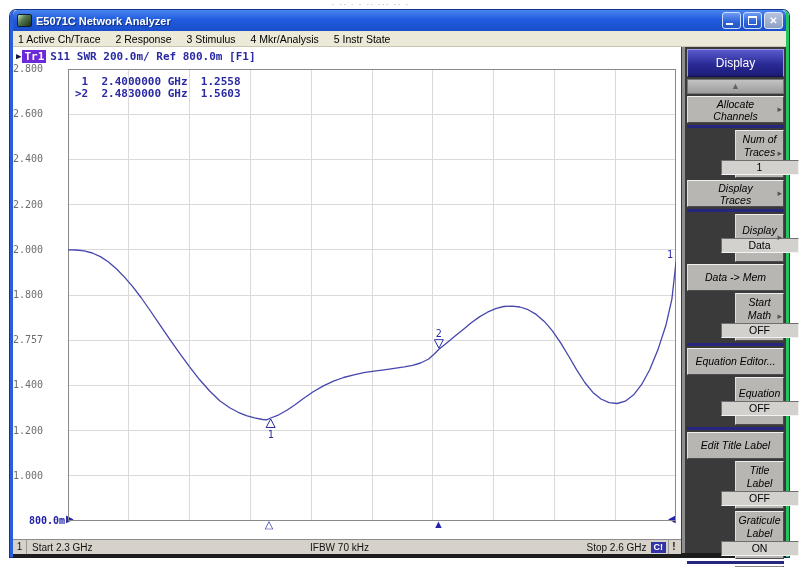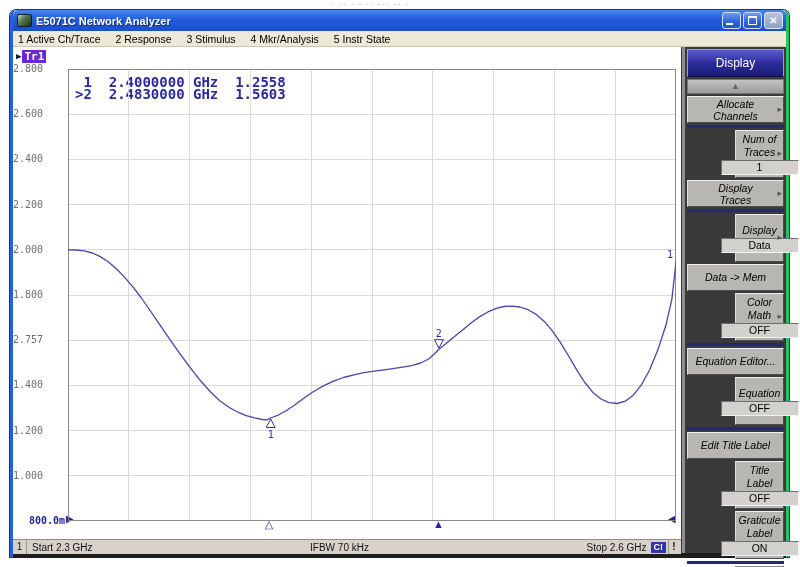--- a/index.html
+++ b/index.html
@@ -32,21 +32,21 @@
   .client{position:relative;height:506px;background:#1f1f1f;}
   .channel{position:absolute;left:0;top:0;width:668px;height:492px;background:#fff;}
   
   .trace-header{position:absolute;left:3px;top:2px;height:14px;display:flex;align-items:center;
        font-family:"DejaVu Sans Mono",monospace;font-size:11px;font-weight:600;white-space:pre;}
   .tr-pointer{color:#10103c;font-size:9px;margin-right:1px;}
   .tr-badge{background:#6d28d9;color:#fff;padding:0 2px;margin-right:4px;}
   .tr-text{color:#2929a3;}
   
   .marker-readout{position:absolute;left:62px;top:29px;font-family:"DejaVu Sans Mono",monospace;
-       font-size:14px;font-weight:600;color:#2929a3;line-height:12px;white-space:pre;}
+       font-size:11px;font-weight:600;color:#2929a3;line-height:12px;white-space:pre;}
   
   .ylabel{position:absolute;left:0;width:51px;text-align:left;color:#6e6e6e;
        font-family:"DejaVu Sans Mono",monospace;font-size:10px;}
   .ref-level-label{position:absolute;left:6px;top:468px;width:46px;text-align:right;color:#2323a8;
        font-family:"DejaVu Sans Mono",monospace;font-size:10px;font-weight:600;}
   .ref-arrow-left{position:absolute;left:53px;top:466px;color:#2323a8;font-size:10px;}
   .ref-arrow-right{position:absolute;left:655px;top:466px;color:#2323a8;font-size:10px;}
   
   .plot-frame{position:absolute;left:55px;top:22px;width:608px;height:452px;}
   
@@ -116,21 +116,21 @@
       <span class="menu-item">1 Active Ch/Trace</span>
       <span class="menu-item">2 Response</span>
       <span class="menu-item">3 Stimulus</span>
       <span class="menu-item">4 Mkr/Analysis</span>
       <span class="menu-item">5 Instr State</span>
     </div>
 
   <div class="client">
     <div class="channel">
       <div class="trace-header">
-        <span class="tr-pointer">▶</span><span class="tr-badge">Tr1</span>
+        <span class="tr-pointer">▶</span><span class="tr-badge">Tr1</span><span class="tr-text">S11 SWR 200.0m/ Ref 800.0m [F1]</span>
       </div>
       <div class="marker-readout" id="marker-readout"><div class="marker-row"> 1  2.4000000 GHz  1.2558</div><div class="marker-row">&gt;2  2.4830000 GHz  1.5603</div></div>
       <div id="ylabels">
           <div class="ylabel" style="top: 16px;">2.800</div>
           <div class="ylabel" style="top: 61.2px;">2.600</div>
           <div class="ylabel" style="top: 106.4px;">2.400</div>
           <div class="ylabel" style="top: 151.6px;">2.200</div>
           <div class="ylabel" style="top: 196.8px;">2.000</div>
           <div class="ylabel" style="top: 242px;">1.800</div>
           <div class="ylabel" style="top: 287.2px;">2.757</div>
@@ -198,21 +198,21 @@
           </div><div class="softkey h-one twoline">
             <span class="sk-label">Display Traces</span>
             <span class="sk-arrow">▸</span>
           </div><div class="sk-divider"></div><div class="softkey h-val">
             <span class="sk-label">Display</span>
             <div class="sk-value">Data</div>
             <span class="sk-arrow">▸</span>
           </div><div class="softkey h-one">
             <span class="sk-label">Data -&gt; Mem</span>
           </div><div class="softkey h-val">
-            <span class="sk-label">Color Math</span>
+            <span class="sk-label">Start Math</span>
             <div class="sk-value">OFF</div>
             <span class="sk-arrow">▸</span>
           </div><div class="sk-divider"></div><div class="softkey h-one">
             <span class="sk-label">Equation Editor...</span>
           </div><div class="softkey h-val">
             <span class="sk-label">Equation</span>
             <div class="sk-value">OFF</div>
           </div><div class="sk-divider"></div><div class="softkey h-one">
             <span class="sk-label">Edit Title Label</span>
           </div><div class="softkey h-val">

